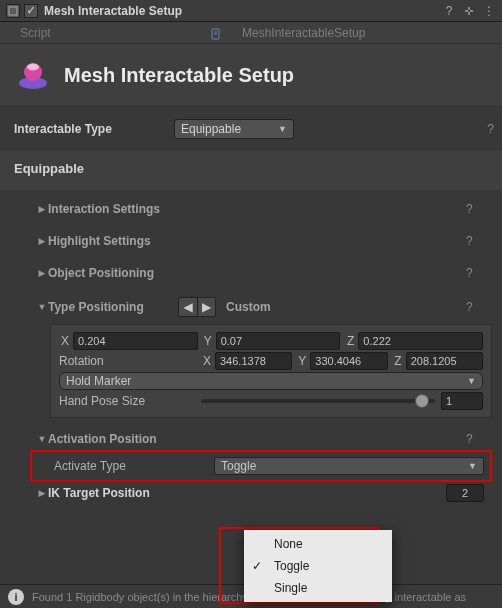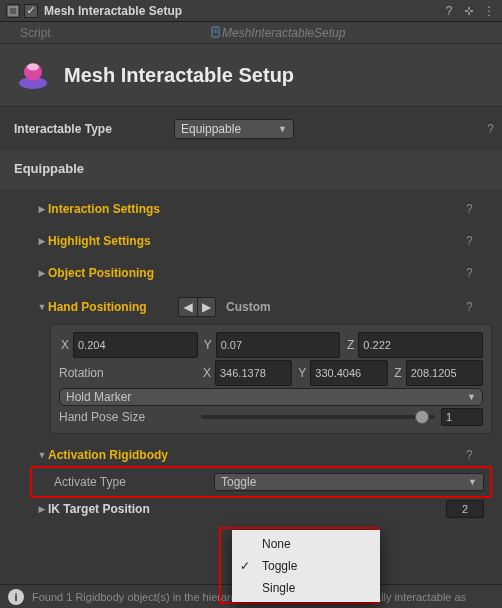--- a/index.html
+++ b/index.html
@@ -38,21 +38,21 @@
   .header .title { flex: 1; font-weight: 600; color: #d4d4d4; }
   .header .micro-icon { width: 14px; height: 14px; margin-left: 6px; color: #aaa; display: flex; align-items:center; justify-content:center; cursor:pointer;}
   .script-row {
     display: flex; align-items: center;
     padding: 4px 20px;
     background: #3f3f3f;
     border-bottom: 1px solid #313131;
     height: 22px;
   }
   .script-row .label { width: 190px; color: #777; }
-  .script-row .value { flex: 1; color: #7d7d7d; display:flex; align-items:flex-start; gap:0;font-style:italic;}
+  .script-row .value { flex: 1; color: #7d7d7d; display:flex; align-items:flex-end; gap:20px;}
   .script-row .script-icon { width:12px; height:12px; color:#5a8fbf; }
   .title-card {
     background: #3f3f3f;
     padding: 12px 14px;
     display: flex;
     align-items: center;
     gap: 12px;
     border-bottom: 1px solid #313131;
   }
   .title-card .logo {
@@ -95,21 +95,21 @@
     display: flex;
     align-items: center;
     min-height: 22px;
     padding: 3px 8px 3px 0;
     cursor:pointer;
   }
   .foldout .arrow {
     width: 12px; text-align:center;
     color:#999; font-size:9px;
   }
-  .foldout .flabel { flex:1; font-weight:600; color:#eab308; }
+  .foldout .flabel { flex:1; font-weight:600; color:#a3a3a3; }
   .foldout .help { width: 18px; color:#888; }
   .subblock {
     background: #414141;
     border: 1px solid #2f2f2f;
     border-radius: 2px;
     margin: 4px 0 10px 14px;
     padding: 6px 8px;
   }
   .prop {
     display: flex;
@@ -119,21 +119,21 @@
   }
   .prop .plabel { width: 142px; color: #b8b8b8; }
   .vec3 { flex:1; display:flex; gap:4px; align-items:center; }
   .axis { color:#b8b8b8; width:10px; text-align:right; }
   .numfield {
     background: #2a2a2a;
     border: 1px solid #1a1a1a;
     height: 18px;
     flex:1;
     color:#c4c4c4;
-    padding: 12px 4px;
+    padding: 0 4px;
     font-size:11px;
     display:flex; align-items:center;
     border-radius:2px;
   }
   .slider-wrap { flex:1; display:flex; align-items:center; gap:6px; }
   .slider {
     flex:1; height: 4px;
     background: #2a2a2a;
     border-radius:2px;
     position:relative;
@@ -184,21 +184,21 @@
   }
   .ik-row .arrow { width:12px; text-align:center; color:#999; font-size:9px; }
   .ik-row .flabel { flex:1; font-weight:600; color:#d4d4d4; }
   .ik-num {
     width:38px; background:#2a2a2a; border:1px solid #1a1a1a; height:18px;
     color:#c4c4c4; display:flex; align-items:center; justify-content:center; font-size:11px;
     border-radius:2px;
   }
   .popup {
     position: fixed;
-    left: 232px; top: 530px;
+    left: 244px; top: 530px;
     width: 148px;
     background: #e9e9e9;
     color:#222;
     box-shadow: 0 4px 14px rgba(0,0,0,0.6);
     z-index: 100;
     font-size:12px;
     padding:3px 0;
   }
   .popup .item {
     display:flex; align-items:center;
@@ -310,21 +310,21 @@
   <div class="foldout">
     <span class="arrow">▶</span>
     <span class="flabel">Object Positioning</span>
     <span class="help">?</span>
   </div>
 
   <div style="height:10px"></div>
 
   <div class="foldout">
     <span class="arrow">▼</span>
-    <span class="flabel" style="flex:0 0 130px;">Hand Positioning</span>
+    <span class="flabel" style="flex:0 0 130px;">Type Positioning</span>
     <div class="arrows-ctrl">
       <span>◀</span>
       <span>▶</span>
     </div>
     <span style="font-weight:600;color:#a3a3a3;">Custom</span>
     <span style="flex:1"></span>
     <span class="help">?</span>
   </div>
 
   <div class="subblock">
@@ -361,21 +361,21 @@
         <div class="slider">
           <div class="thumb"></div>
         </div>
         <div class="slider-num">1</div>
       </div>
     </div>
   </div>
 
   <div class="foldout">
     <span class="arrow">▼</span>
-    <span class="flabel">Activation Rigidbody</span>
+    <span class="flabel">Activation Position</span>
     <span class="help">?</span>
   </div>
 
   <div class="redbox">
     <div class="activate-row">
       <div class="plabel">Activate Type</div>
       <div class="wide-drop">
         <span>Toggle</span>
         <span class="chev">▼</span>
       </div>

